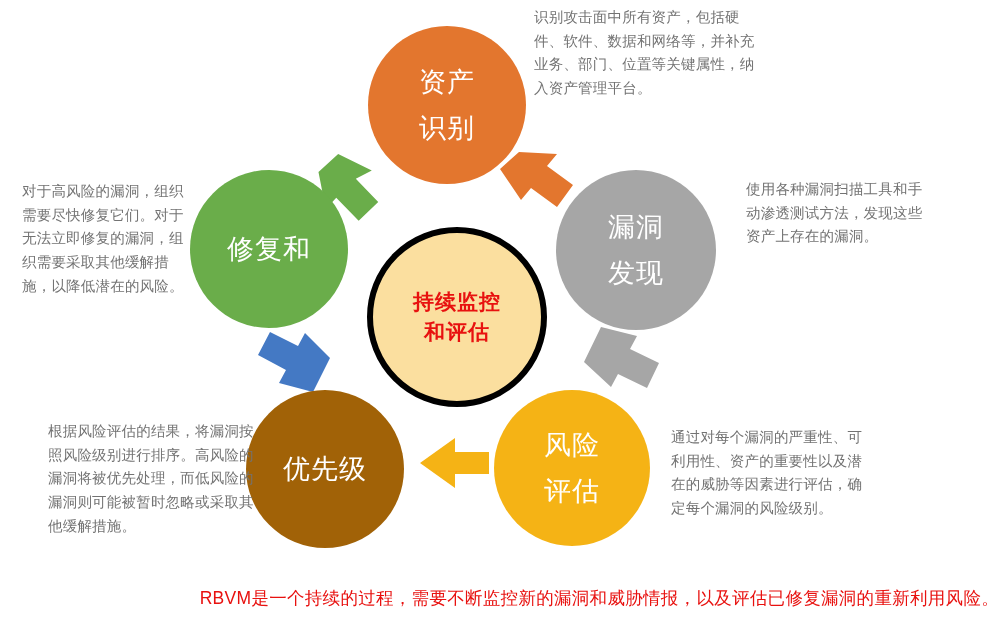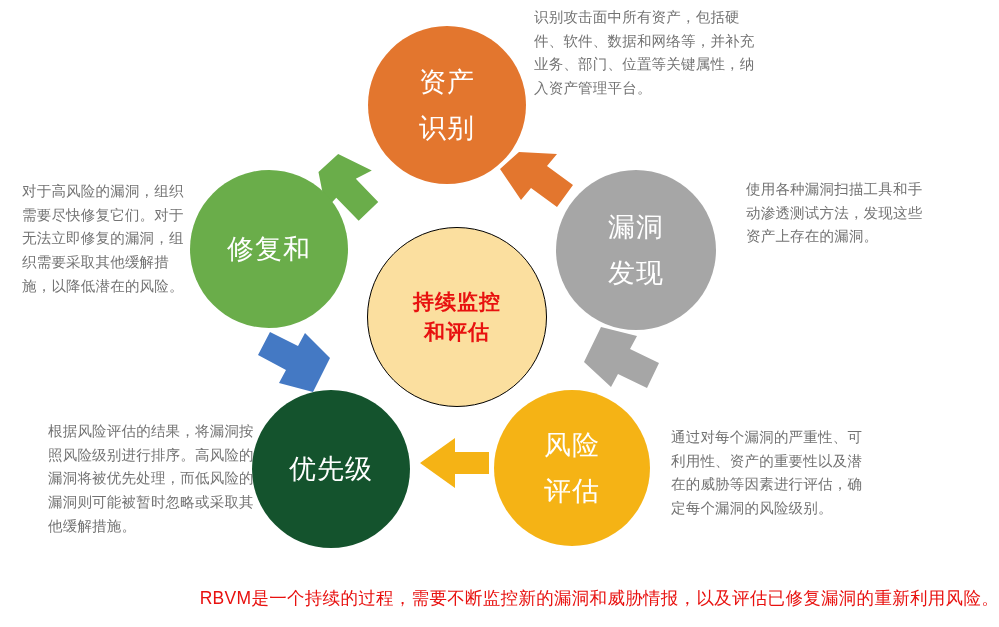--- a/index.html
+++ b/index.html
@@ -53,38 +53,38 @@
     left: 556px; top: 170px;
     width: 160px; height: 160px;
     background: #a6a6a6;
   }
   #node-risk {
     left: 494px; top: 390px;
     width: 156px; height: 156px;
     background: #f5b315;
   }
   #node-priority {
-    left: 252px; top: 390px;
+    left: 246px; top: 390px;
     width: 158px; height: 158px;
-    background: #14532d;
+    background: #a16207;
     gap: 18px;
   }
   #node-remediation {
     left: 190px; top: 170px;
     width: 158px; height: 158px;
     background: #6aad4a;
   }
 
   #node-center {
     position: absolute;
     left: 367px; top: 227px;
     width: 180px; height: 180px;
     border-radius: 50%;
     background: #fbdf9f;
-    border: 1px solid #000000;
+    border: 6px solid #000000;
     display: flex;
     flex-direction: column;
     align-items: center;
     justify-content: center;
     text-align: center;
     color: #e8110f;
     font-size: 21px;
     font-weight: bold;
     line-height: 1.42;
     letter-spacing: 1px;

